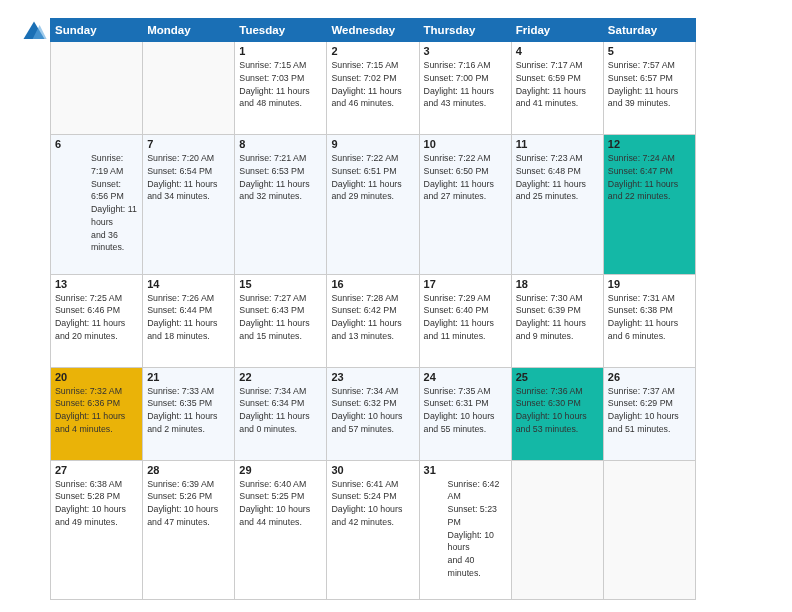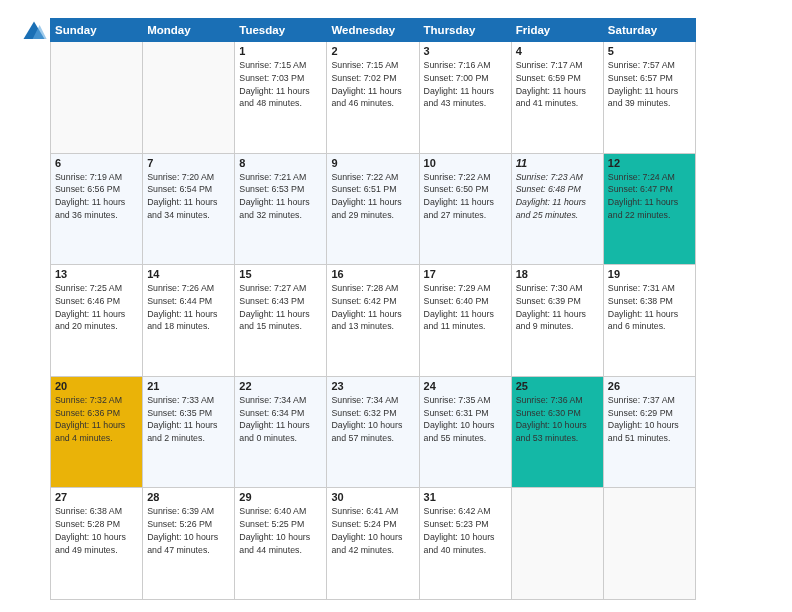--- a/index.html
+++ b/index.html
@@ -168,21 +168,21 @@
             <span class="day-num">5</span>
             <div class="day-info" style="white-space: pre-line;">Sunrise: 7:57 AM
 Sunset: 6:57 PM
 Daylight: 11 hours
 and 39 minutes.</div>
           </td>
         </tr>
         <tr>
           <td style="background: rgb(244, 248, 253);">
             <span class="day-num">6</span>
-            <div class="day-info" style="white-space: pre-line;">Sunrise: 7:19 AM
+            <div class="day-info" style="white-space: pre-line; margin-left: 36px;">Sunrise: 7:19 AM
 Sunset: 6:56 PM
 Daylight: 11 hours
 and 36 minutes.</div>
           </td>
           <td style="background: rgb(244, 248, 253);">
             <span class="day-num">7</span>
             <div class="day-info" style="white-space: pre-line;">Sunrise: 7:20 AM
 Sunset: 6:54 PM
 Daylight: 11 hours
 and 34 minutes.</div>
@@ -201,21 +201,21 @@
 Daylight: 11 hours
 and 29 minutes.</div>
           </td>
           <td style="background: rgb(244, 248, 253);">
             <span class="day-num">10</span>
             <div class="day-info" style="white-space: pre-line;">Sunrise: 7:22 AM
 Sunset: 6:50 PM
 Daylight: 11 hours
 and 27 minutes.</div>
           </td>
-          <td style="background: rgb(244, 248, 253); font-style: italic;">
+          <td style="background: rgb(244, 248, 253);">
             <span class="day-num">11</span>
             <div class="day-info" style="white-space: pre-line;">Sunrise: 7:23 AM
 Sunset: 6:48 PM
 Daylight: 11 hours
 and 25 minutes.</div>
           </td>
           <td style="background: #14b8a6;">
             <span class="day-num">12</span>
             <div class="day-info" style="white-space: pre-line;">Sunrise: 7:24 AM
 Sunset: 6:47 PM
@@ -349,21 +349,21 @@
           </td>
           <td>
             <span class="day-num">30</span>
             <div class="day-info" style="white-space: pre-line;">Sunrise: 6:41 AM
 Sunset: 5:24 PM
 Daylight: 10 hours
 and 42 minutes.</div>
           </td>
           <td>
             <span class="day-num">31</span>
-            <div class="day-info" style="white-space: pre-line;">Sunrise: 6:42 AM
+            <div class="day-info" style="white-space: pre-line; margin-left: 24px;">Sunrise: 6:42 AM
 Sunset: 5:23 PM
 Daylight: 10 hours
 and 40 minutes.</div>
           </td>
           <td class="empty"></td>
           <td class="empty"></td>
         </tr>
       </tbody>
   </table>
 </div>

